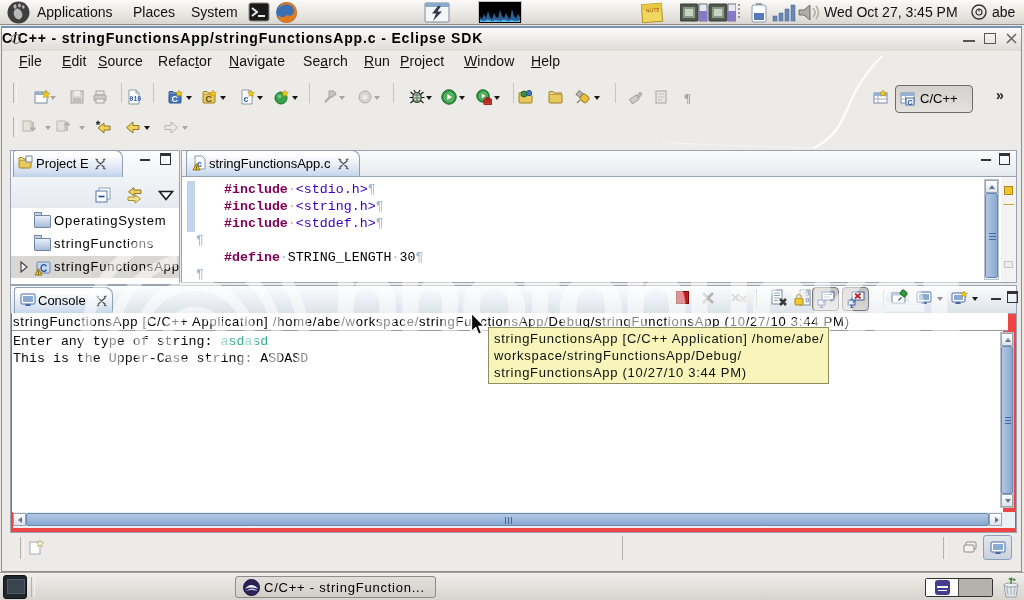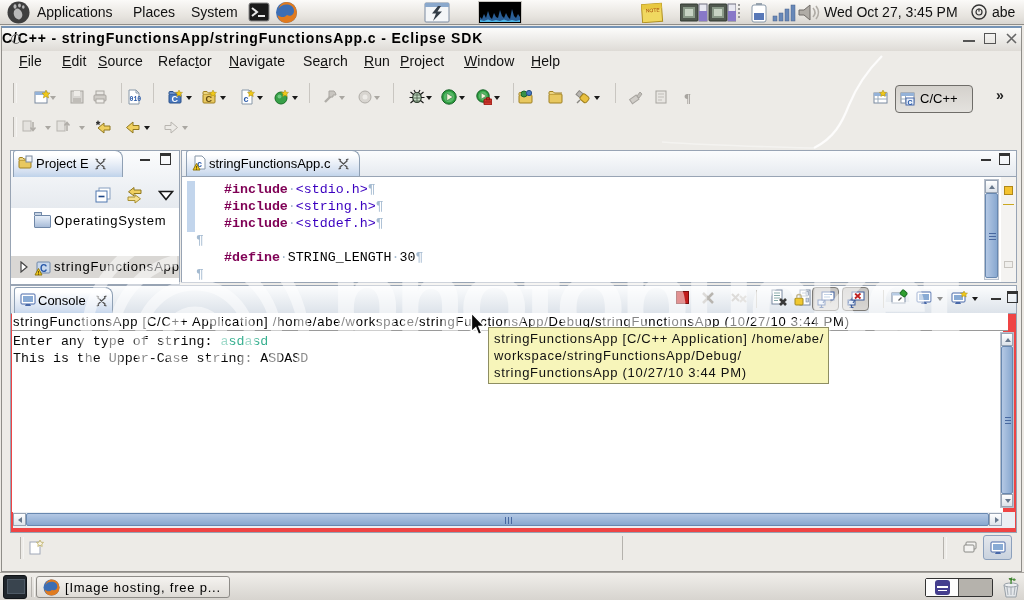--- a/index.html
+++ b/index.html
@@ -352,20 +352,24 @@
       </svg>
     <svg class="abs" style="left:148px;top:42px" width="16" height="12">
         <path d="M1.5 1.5 L14.5 1.5 L8 9.5 Z" fill="#fff" stroke="#1a1a1a" stroke-width="1.6"></path>
       </svg>
     <div class="abs" style="left:0px;top:60px;width:170px;height:77px;border:1px solid #98a4b4;box-sizing:border-box;background:#fff;"></div>
     <div id="petree">
       <div class="trow" style="top:2px;">
           <span class="folder" style="left:23px;top:5px;"></span>
           <span style="position:absolute;left:43px;top:3px;">OperatingSystem</span>
         </div>
+      <div class="trow" style="top:25px;">
+          <span class="folder" style="left:23px;top:5px;"></span>
+          <span style="position:absolute;left:43px;top:3px;">stringFunctions</span>
+        </div>
       <div class="trow" style="top:48px;background:#d9d7d4;">
         <svg class="abs" style="left:8px;top:5px" width="10" height="12">
             <path d="M2 1 L8 6 L2 11 Z" fill="#fff" stroke="#444" stroke-width="1.2"></path>
           </svg>
         <svg class="abs" style="left:23px;top:3px" width="18" height="17">
             <rect x="3" y="3" width="13" height="11" rx="1" fill="#c8d8ec" stroke="#7088a8"></rect>
             <text x="6" y="12.5" font-size="10" font-weight="bold" fill="#2858a8" font-family="Liberation Sans">C</text>
             <path d="M1 16 L4.5 9.5 L8 16 Z" fill="#f0c818" stroke="#907810"></path>
             <text x="3.6" y="15.5" font-size="6" font-weight="bold" fill="#503800" font-family="Liberation Sans">!</text>
           </svg>
@@ -536,26 +540,28 @@
         </svg>
     </div>
   </div>
 </div>
 
 <div id="taskbar" class="abs">
   <div class="abs" style="left:3px;top:2px;width:24px;height:24px;background:#20262c;border:1px solid #101418;border-radius:3px;box-sizing:border-box;">
     <div class="abs" style="left:3px;top:3px;width:16px;height:13px;background:#39444e;border:1px solid #4e5a66;"></div>
   </div>
   <div class="grip" style="left:31px;top:4px;"></div>
-  <div class="task" style="left:36px;width:194px;">
-    <svg class="abs" style="left:6px;top:2px" width="17" height="17">
-      <circle cx="8.5" cy="8.5" r="8" fill="#3c6eb4"></circle>
-      <path d="M8.5 0.5 A8 8 0 0 1 16.5 8.5 A8 8 0 0 1 8.5 16.5 C4.3 16.5 2 13.5 1.6 10.5 C4.3 13 7.4 12.6 8.9 10.7 C11.2 12.2 14.3 10.7 14.3 7.6 C14.3 4.6 12 2.7 8.5 2.7 C5.8 2.7 3.6 3.8 2.4 6.1 C3.2 3 5.5 0.5 8.5 0.5 Z" fill="#e07b1f"></path>
+  <div class="task" style="left:235px;width:201px;background:linear-gradient(#e2dfda,#d2cfca);">
+    <svg class="abs" style="left:7px;top:2px" width="17" height="17">
+      <circle cx="8.5" cy="8.5" r="8" fill="#2c2255"></circle>
+      <circle cx="8.5" cy="8.5" r="8" fill="none" stroke="#1a1440"></circle>
+      <path d="M2 10 Q5 6 8.5 6 Q12 6 15 10 Q12 8.6 8.5 8.6 Q5 8.6 2 10 Z" fill="#f8f8ff"></path>
+      <path d="M2.5 12 Q5.5 9.4 8.5 9.4 Q11.5 9.4 14.5 12 Q11.5 11 8.5 11 Q5.5 11 2.5 12 Z" fill="#b8c8f8"></path>
     </svg>
-    <span style="position:absolute;left:28px;top:3px;">[Image hosting, free p...</span>
+    <span style="position:absolute;left:28px;top:3px;">C/C++ - stringFunction...</span>
   </div>
   <div class="abs" style="left:925px;top:5px;width:68px;height:19px;border:1px solid #333;border-radius:2px;box-sizing:border-box;">
     <div class="abs" style="left:0;top:0;width:33px;height:17px;background:#fdfdfd;border-right:1px solid #444;box-sizing:border-box;">
       <div class="abs" style="left:9px;top:1px;width:15px;height:15px;background:#443e8e;border-radius:3px;">
         <div class="abs" style="left:2px;top:6px;width:11px;height:1.5px;background:#fff;"></div>
         <div class="abs" style="left:3px;top:9.5px;width:9px;height:1.5px;background:#fff;"></div>
         <div class="abs" style="left:0px;top:2.5px;width:8px;height:2px;background:#443e8e;border-radius:2px;"></div>
       </div>
     </div>
     <div class="abs" style="left:33px;top:0;width:33px;height:17px;background:#b5b2ac;border-radius:0 2px 2px 0;"></div>

